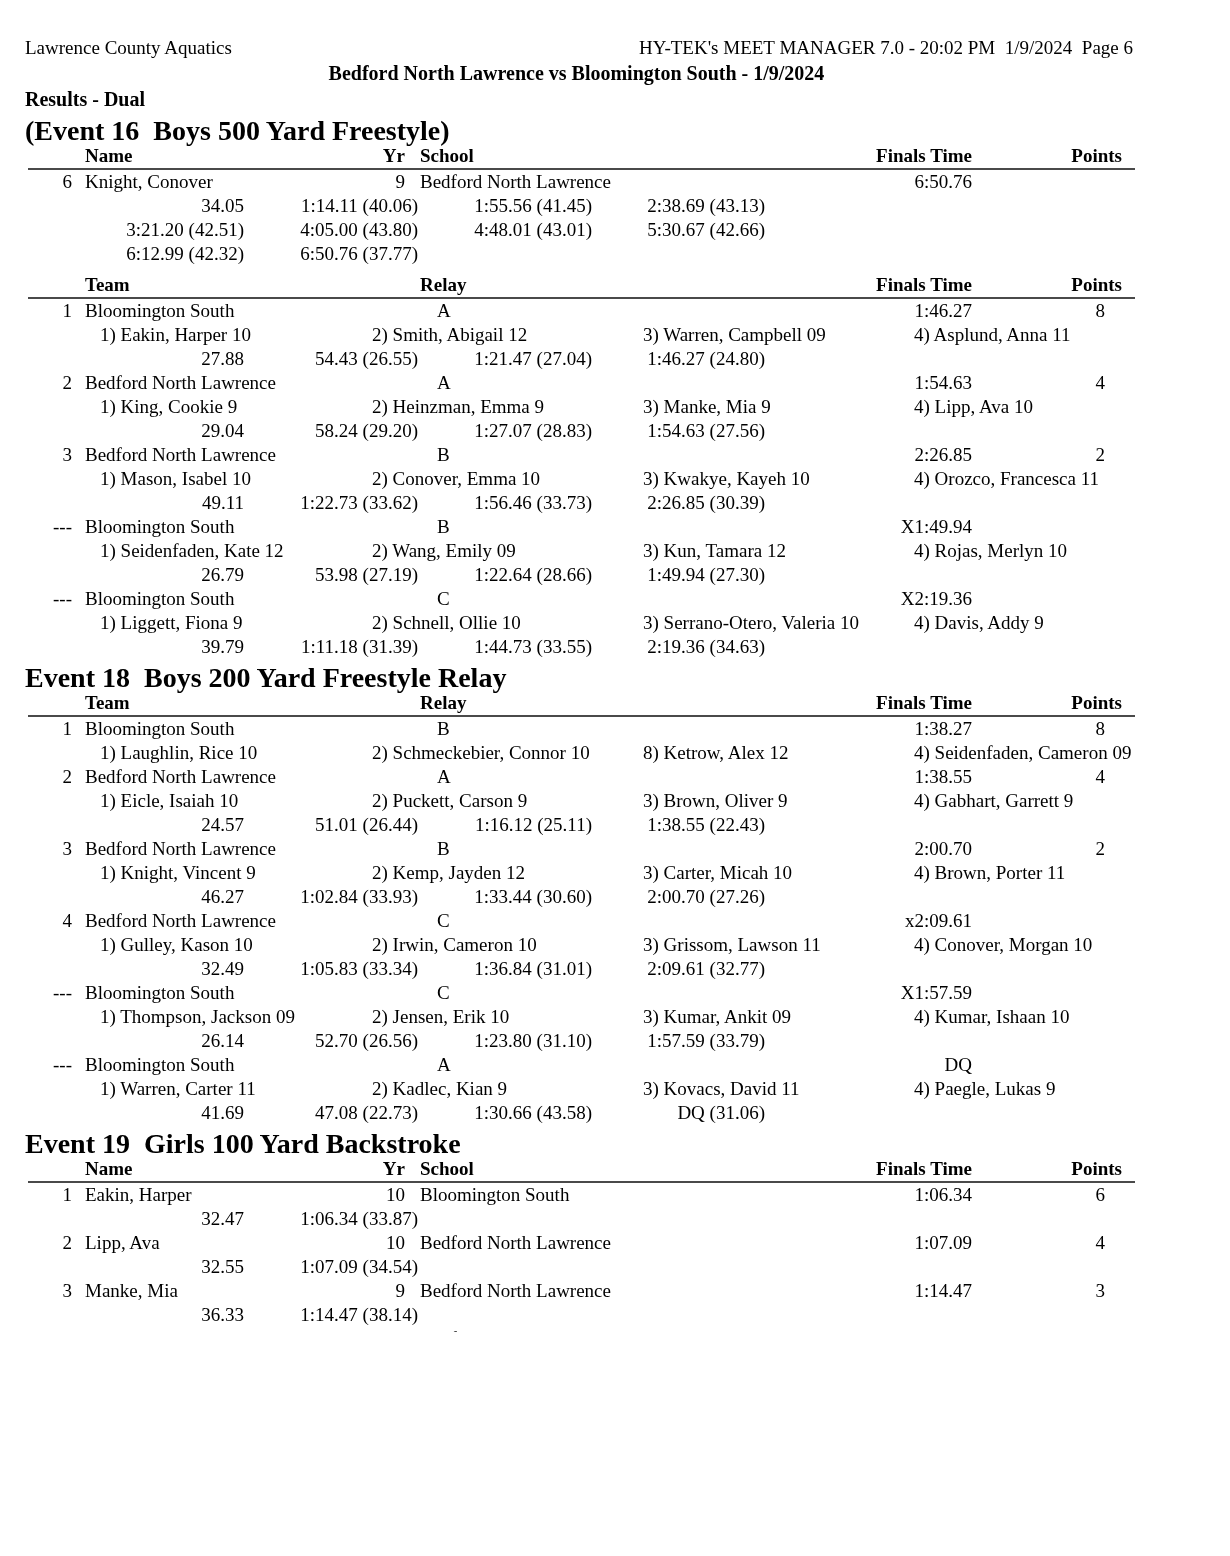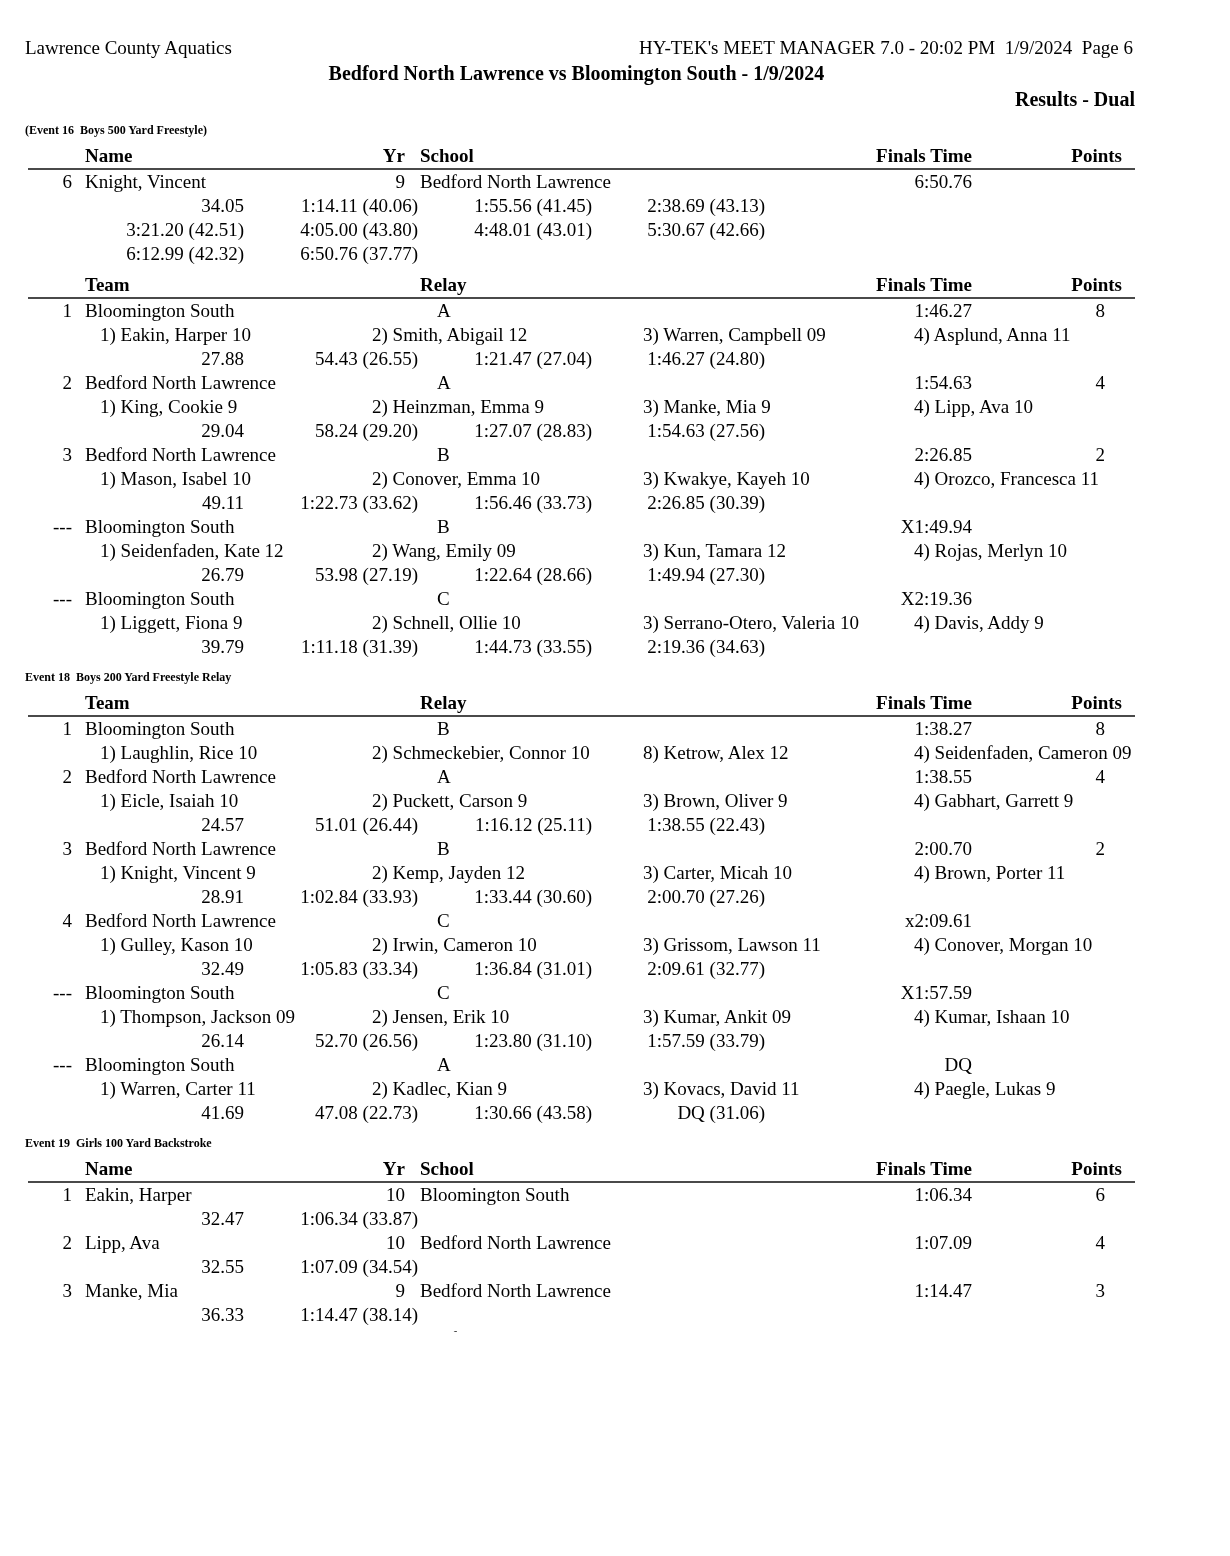--- a/index.html
+++ b/index.html
@@ -23,30 +23,30 @@
   }
   .pre { white-space: pre; }
   .meet-title {
     text-align: center;
     font-weight: 700;
     font-size: 20px;
     line-height: 26px;
     padding-right: 102px;
   }
   .meet-subtitle {
-    text-align: right;
+    text-align: left;
     font-weight: 700;
     font-size: 20px;
     line-height: 26px;
     padding-right: 95px;
   }
   .event { margin-top: 6px; }
   .event-title {
     margin: 0;
-    font-size: 12px;
+    font-size: 28px;
     font-weight: 700;
     line-height: 25px;
     white-space: pre;
   }
   .cols-header {
     display: grid;
     grid-template-columns: 44px 258px 75px 375px 192px 150px;
     width: 1107px;
     margin-left: 3px;
     line-height: 25px;
@@ -94,21 +94,21 @@
       <span class="c-rank"></span>
       <span class="c-name">Name</span>
       <span class="c-yr">Yr</span>
       <span class="c-school">School</span>
       <span class="c-finals">Finals Time</span>
       <span class="c-points">Points</span>
     </div>
     <div class="entries">
   <div class="row result-row">
     <span class="c-rank">6</span>
-    <span class="c-name">Knight, Vincent</span>
+    <span class="c-name">Knight, Conover</span>
     <span class="c-yr">9</span>
     <span class="c-school">Bedford North Lawrence</span>
     <span class="c-finals">6:50.76</span>
     <span class="c-points"></span>
   </div>
 
   <div class="row splits-row">
     <span class="sp">34.05</span>
     <span class="sp">1:14.11 (40.06)</span>
     <span class="sp">1:55.56 (41.45)</span>
@@ -319,21 +319,21 @@
   </div>
 
   <div class="row swimmers-row">
     <span class="sw">1) Knight, Vincent 9</span>
     <span class="sw">2) Kemp, Jayden 12</span>
     <span class="sw">3) Carter, Micah 10</span>
     <span class="sw">4) Brown, Porter 11</span>
   </div>
 
   <div class="row splits-row">
-    <span class="sp">28.91</span>
+    <span class="sp">46.27</span>
     <span class="sp">1:02.84 (33.93)</span>
     <span class="sp">1:33.44 (30.60)</span>
     <span class="sp">2:00.70 (27.26)</span>
   </div>
 
   <div class="row result-row">
     <span class="c-rank">4</span>
     <span class="c-name">Bedford North Lawrence</span>
     <span class="c-yr"></span>
     <span class="c-school letter">C</span>

